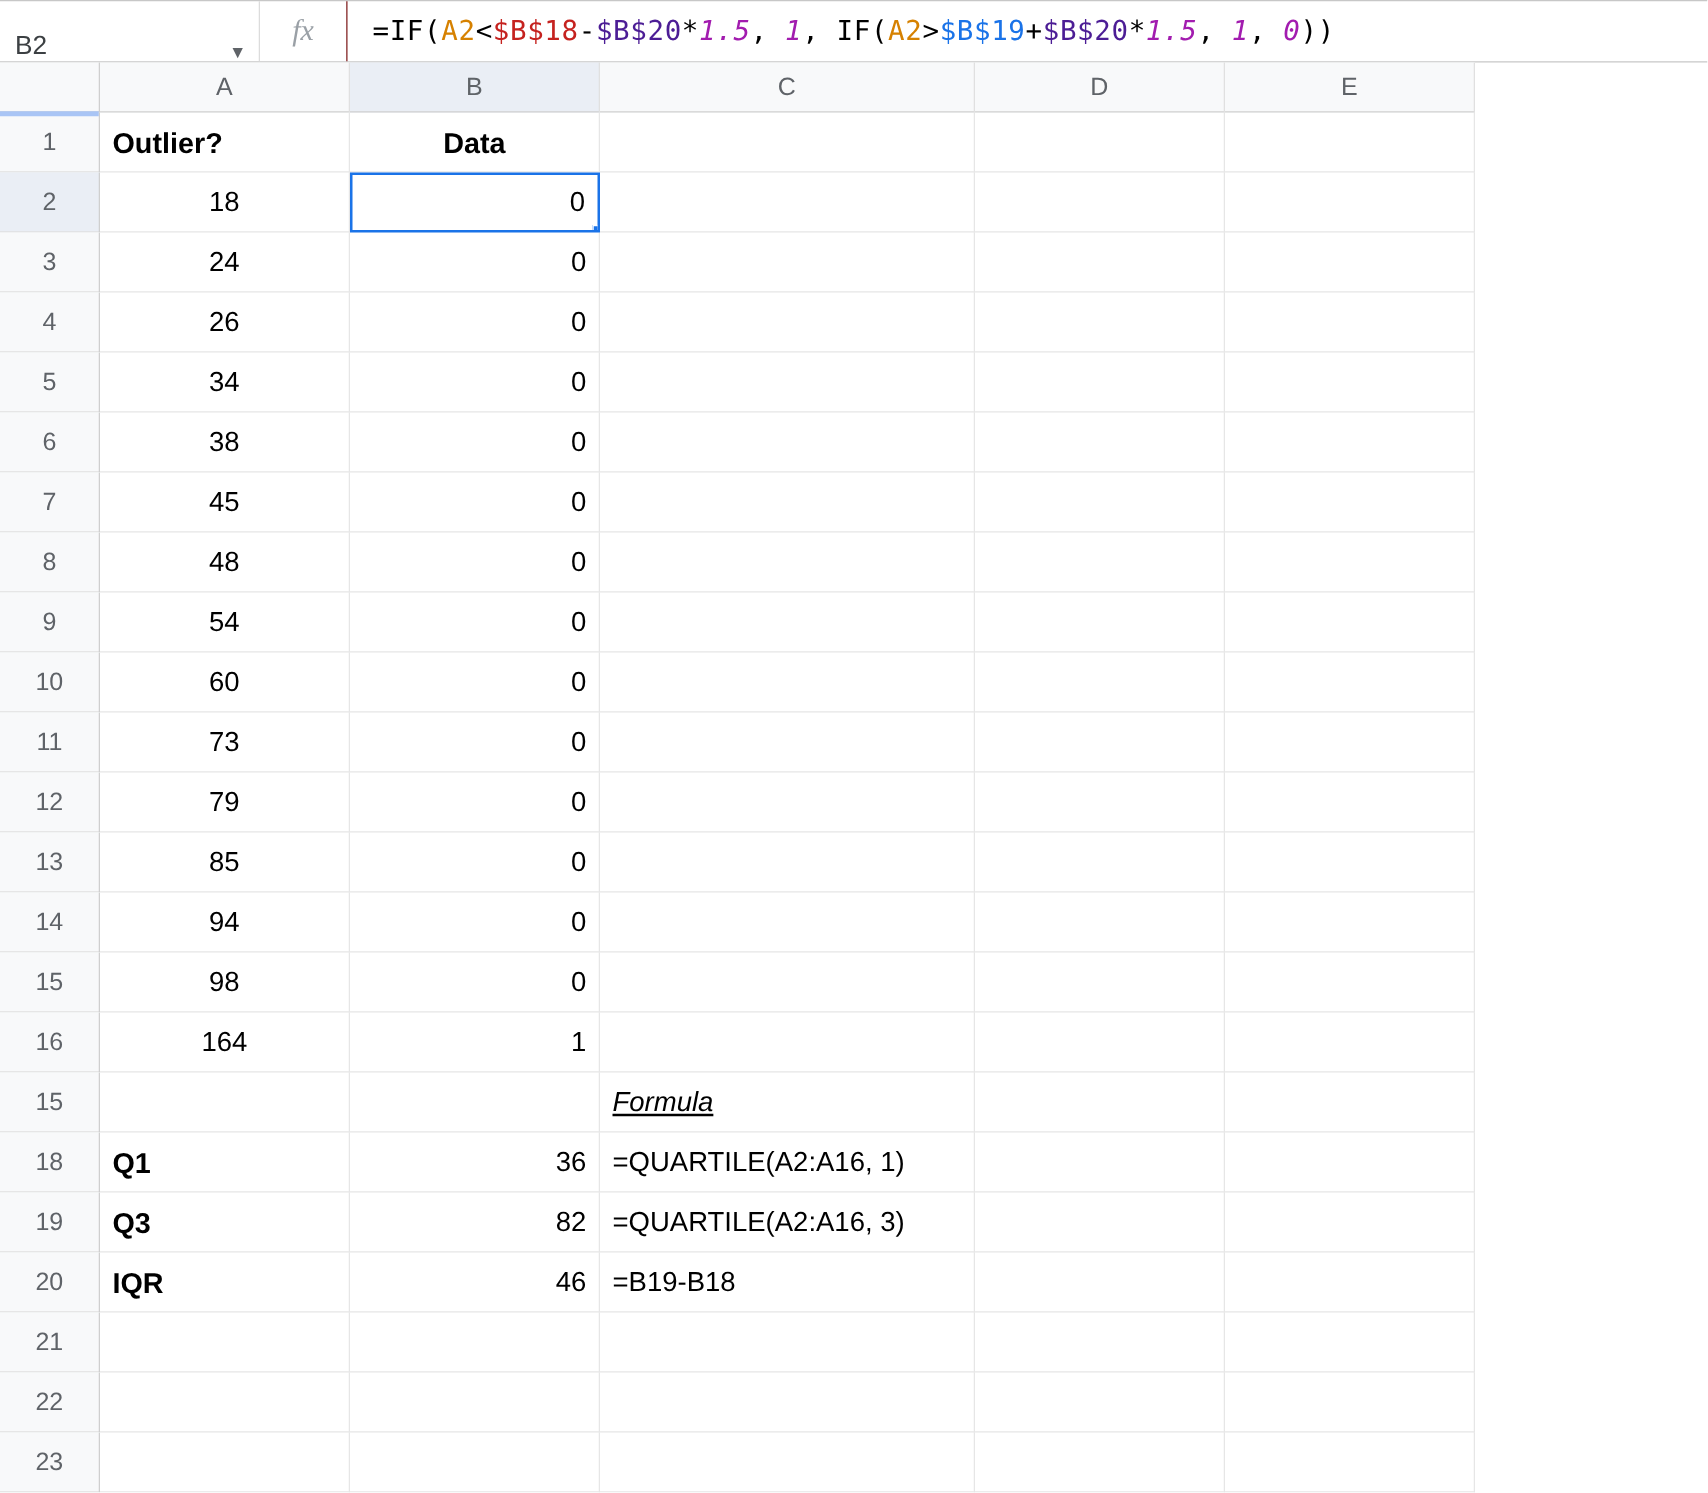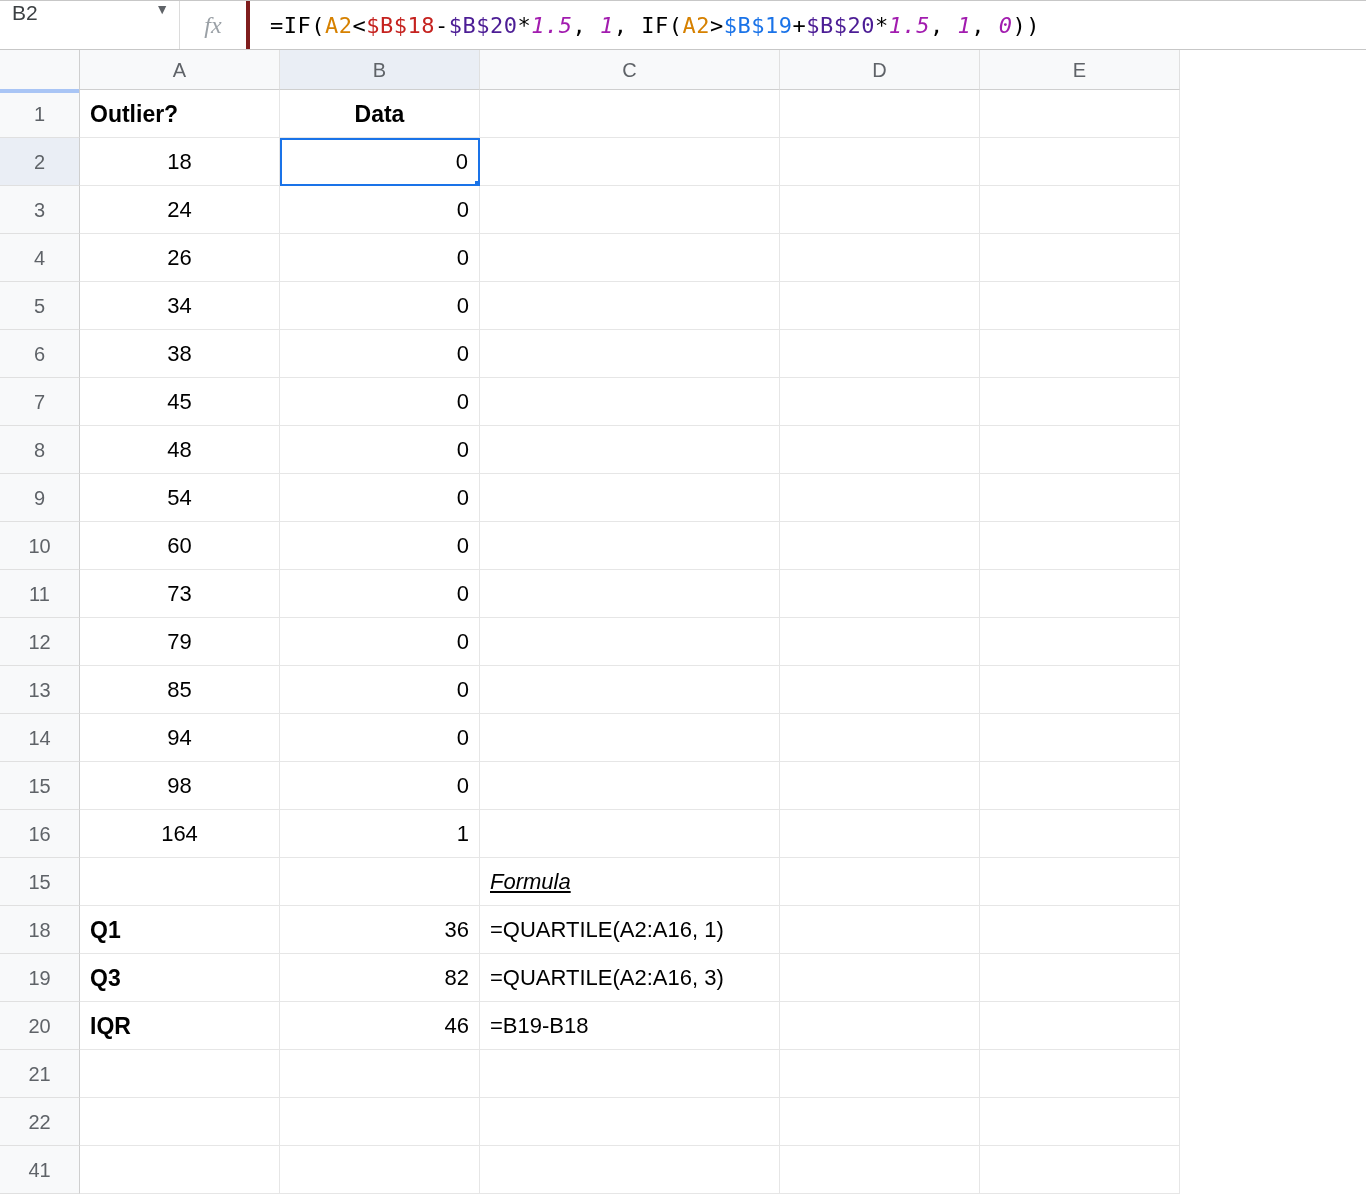--- a/index.html
+++ b/index.html
@@ -16,24 +16,24 @@
   
   .fbar {
     display: flex;
     align-items: center;
     height: 50px;
     border-bottom: 1px solid #c7c7c7;
     border-top: 1px solid #c7c7c7;
     background: #fff;
   }
   .namebox {
-    width: 180px;
+    width: 208px;
     height: 100%;
     display: flex;
-    align-items: flex-start;
+    align-items: flex-end;
     padding-left: 12px;
     border-right: 1px solid #dcdcdc;
     font-size: 21px;
     color: #3c4043;
     position: relative;
   }
   .namebox .dd {
     position: absolute;
     right: 10px;
     color: #5f6368;
@@ -41,21 +41,21 @@
   }
   .fx {
     width: 70px;
     display: flex;
     align-items: center;
     justify-content: center;
     font-style: italic;
     font-family: Georgia, 'Times New Roman', serif;
     color: #9aa0a6;
     font-size: 24px;
-    border-right: 4px solid #7f1d1d;
+    border-right: 1px solid #7f1d1d;
     height: 100%;
   }
   .formula {
     flex: 1;
     padding-left: 20px;
     font-family: "Consolas","Menlo","Monaco",monospace;
     font-size: 22px;
     letter-spacing: 0.5px;
     white-space: nowrap;
     color: #000;
@@ -292,19 +292,19 @@
     <div class="cell"></div>
     <div class="cell"></div>
     <div class="cell"></div>
     <div class="cell"></div>
     <div class="rowhdr">22</div>
     <div class="cell"></div>
     <div class="cell"></div>
     <div class="cell"></div>
     <div class="cell"></div>
     <div class="cell"></div>
-    <div class="rowhdr">41</div>
+    <div class="rowhdr">23</div>
     <div class="cell"></div>
     <div class="cell"></div>
     <div class="cell"></div>
     <div class="cell"></div>
     <div class="cell"></div>
   </div>
 
 </body></html>

